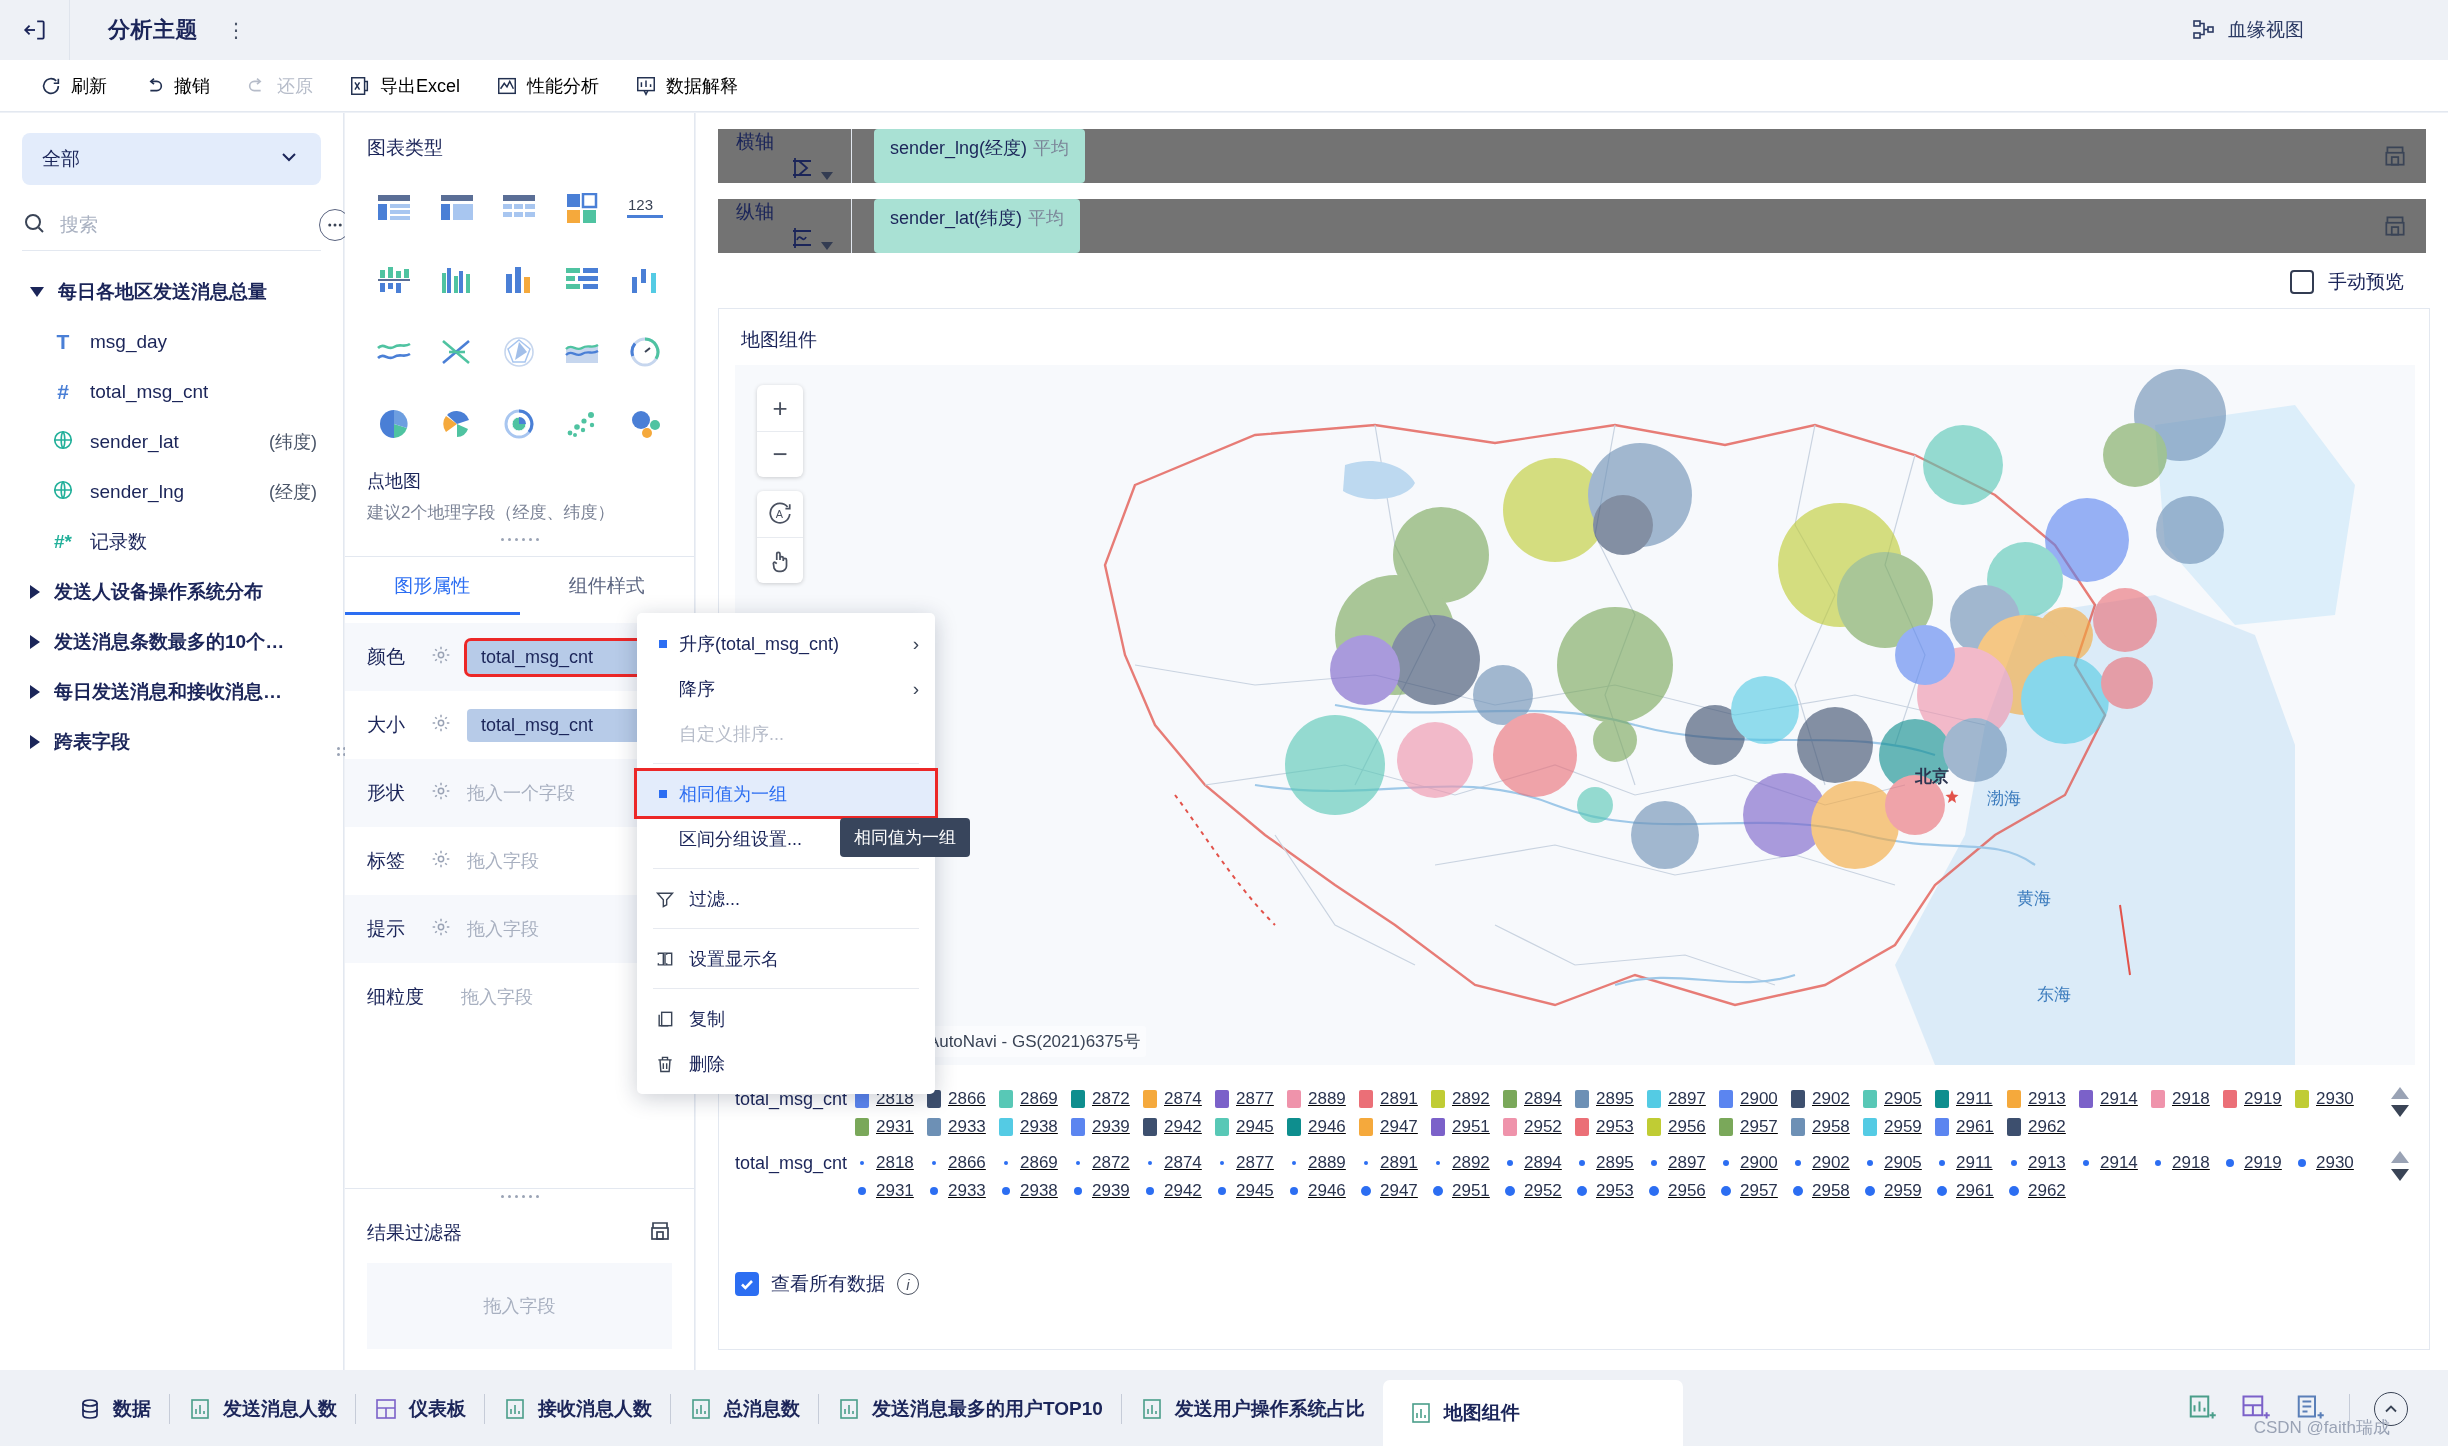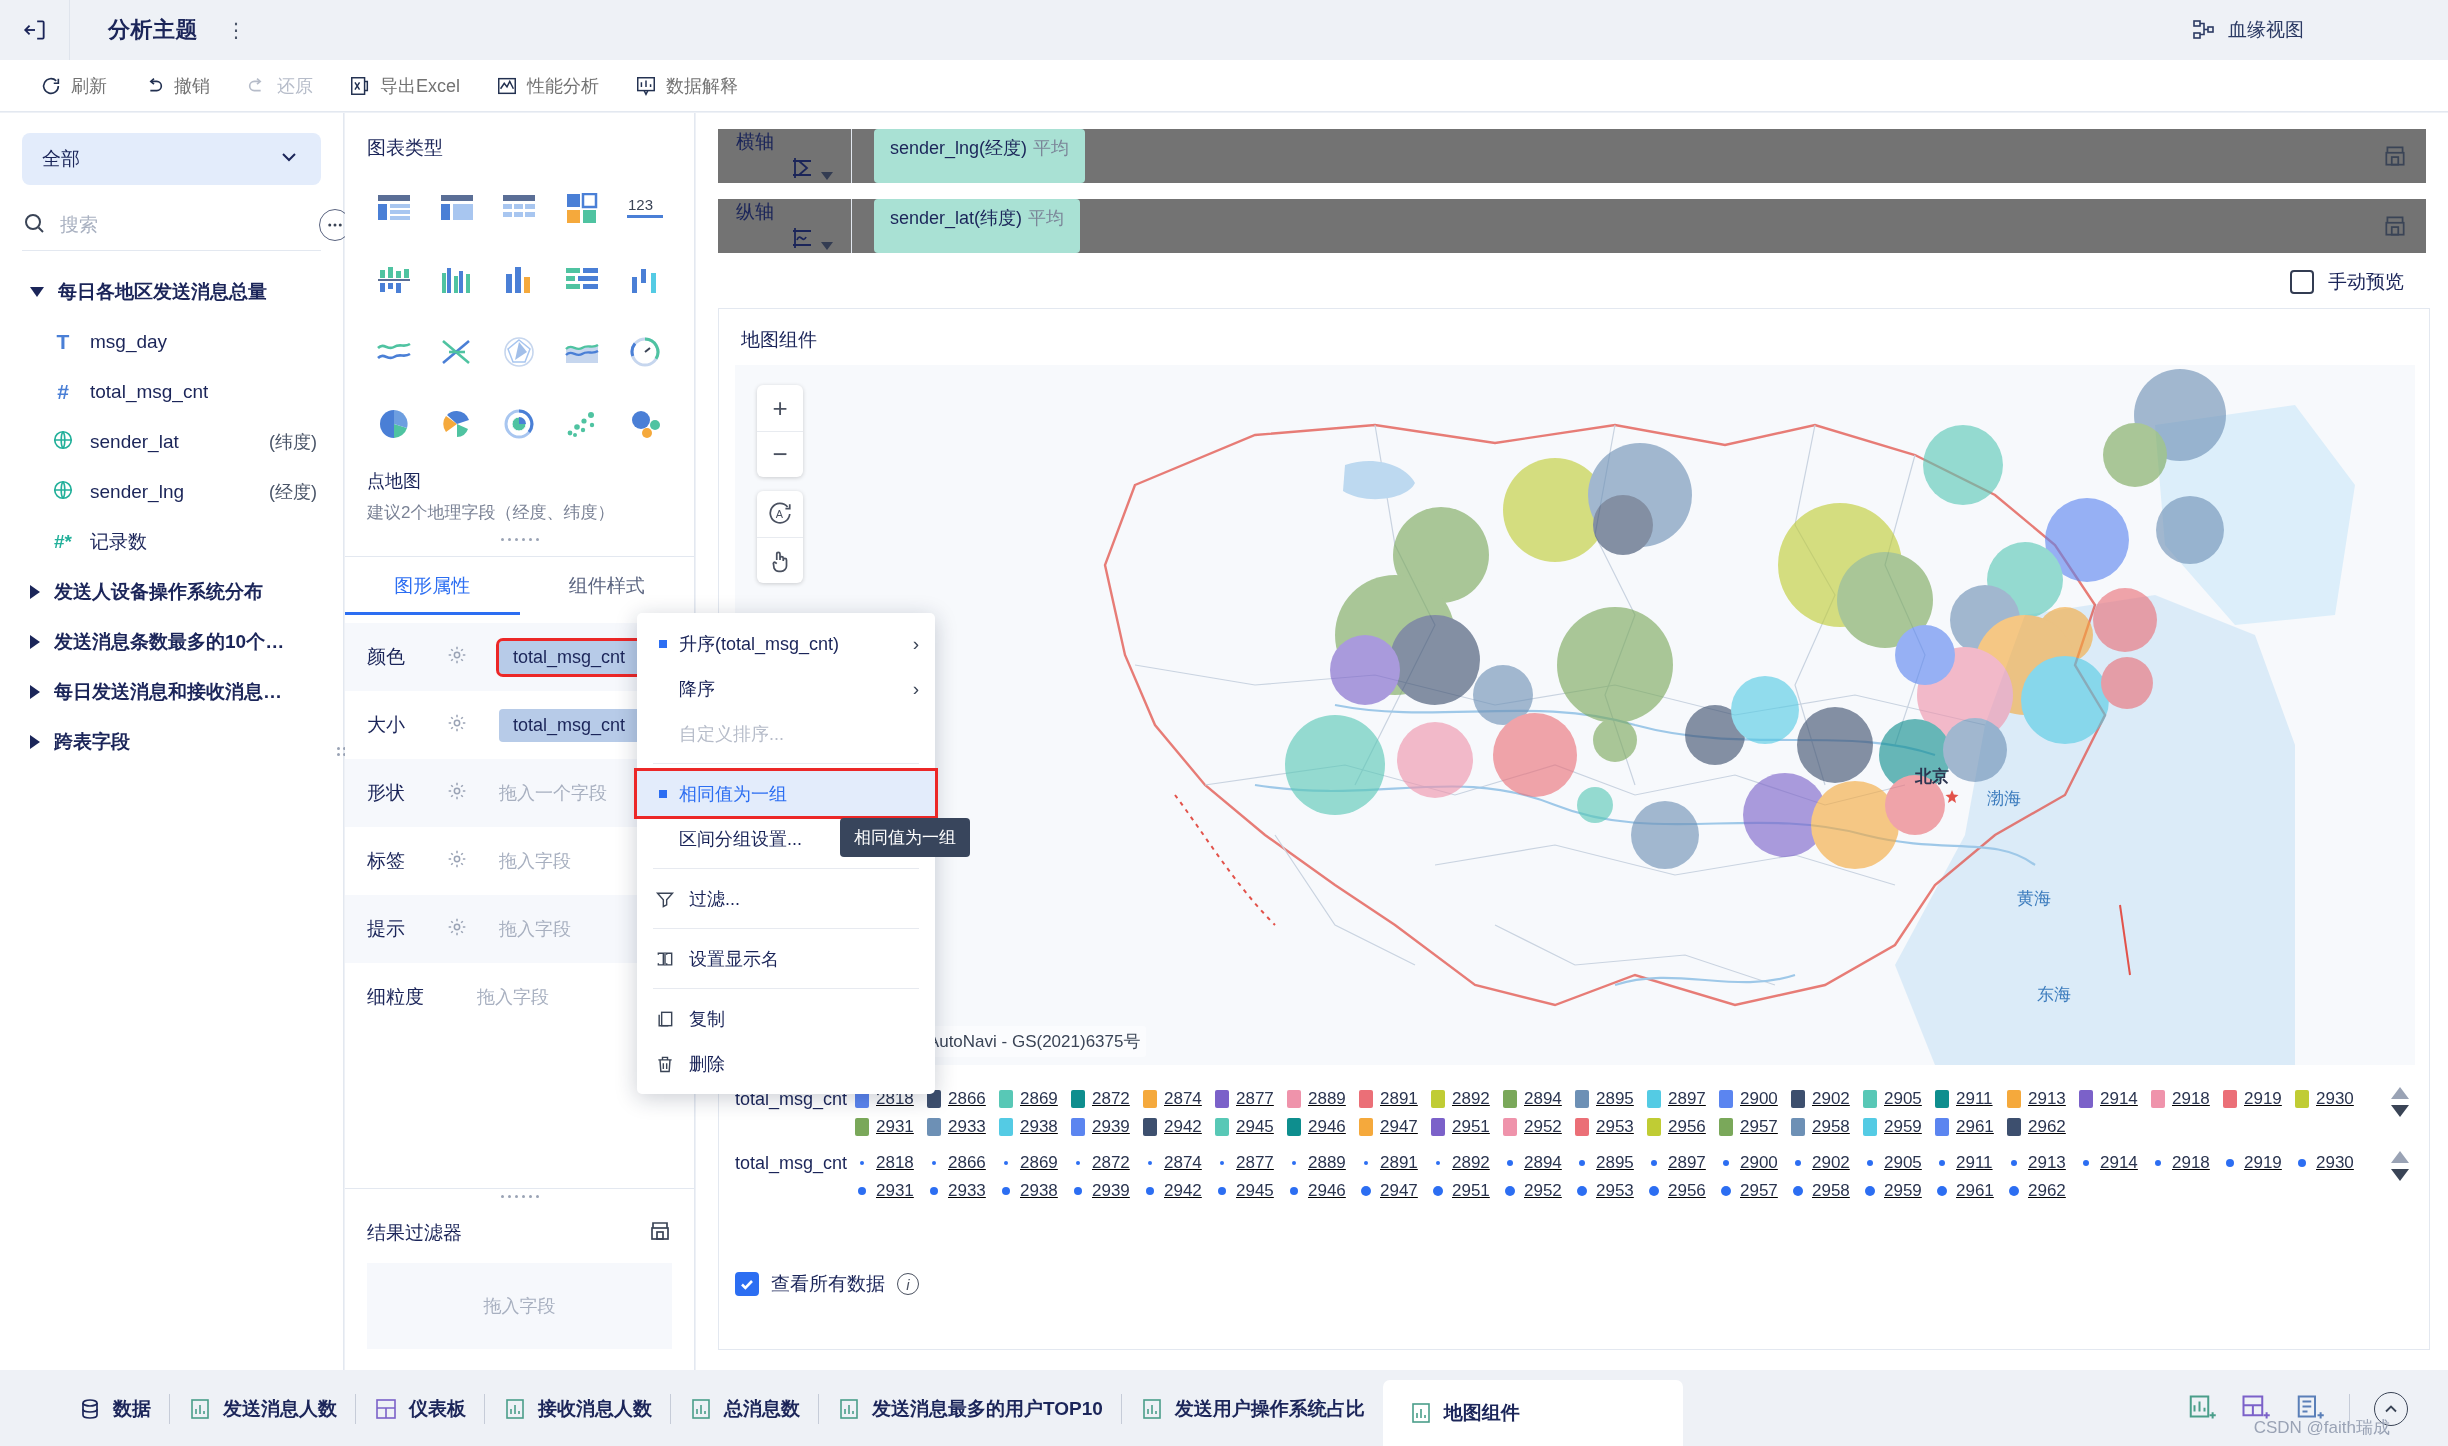--- a/index.html
+++ b/index.html
@@ -27,21 +27,21 @@
   .tb-right { margin-left: auto; margin-right: 44px; display: flex; align-items: center; gap: 12px; cursor: pointer; }
   .tb-right-label { font-size: 19px; color: #2b3a63; }
 
   
   .toolbar {
     position: absolute; left: 0; top: 60px; width: 2448px; height: 52px;
     background: #fff; display: flex; align-items: center; padding-left: 22px; gap: 0;
     border-bottom: 1px solid #e3e8f0;
   }
   .tool { display: flex; align-items: center; gap: 9px; padding: 0 18px; height: 52px; cursor: pointer; }
-  .tool-label { font-size: 18px; color: #737373; white-space: nowrap; }
+  .tool-label { font-size: 18px; color: #000000; white-space: nowrap; }
   .tool.disabled { cursor: default; }
   .tool.disabled .tool-label { color: #b6bcc9; }
   .tool.disabled svg { stroke: #b6bcc9; }
 
   
   .leftpanel {
     position: absolute; left: 0; top: 113px; width: 344px; height: 1257px;
     background: #fff; border-right: 1px solid #e3e8f0;
   }
   .allsel {
@@ -94,21 +94,21 @@
   .drag-dots i { width: 3px; height: 3px; background: #9aa3b5; border-radius: 50%; display: block; }
   .cp-divider { border-top: 1px solid #e3e8f0; margin-top: 4px; }
   .cp-tabs { display: flex; }
   .cp-tab {
     flex: 1; text-align: center; height: 58px; line-height: 58px; font-size: 19px;
     color: #5a6480; cursor: pointer;
   }
   .cp-tab.active { color: #2c6ef2; border-bottom: 3px solid #2c6ef2; }
   .prop-rows { margin-top: 8px; }
   .prop-row {
-    display: flex; align-items: center; height: 68px; padding-left: 22px; gap: 20px;
+    display: flex; align-items: center; height: 68px; padding-left: 22px; gap: 4px;
   }
   .prop-row:nth-child(odd) { background: #f6f8fc; }
   .prop-label { font-size: 19px; color: #1b2559; width: 60px; flex: none; }
   .prop-gear { flex: none; }
   .prop-pill {
     background: #b7cbe8; color: #1b2559; font-size: 18px; border-radius: 4px;
     padding: 6px 14px; margin-left: 12px; cursor: pointer; white-space: nowrap;
   }
   .prop-pill.wide { min-width: 182px; }
   .prop-drop {

